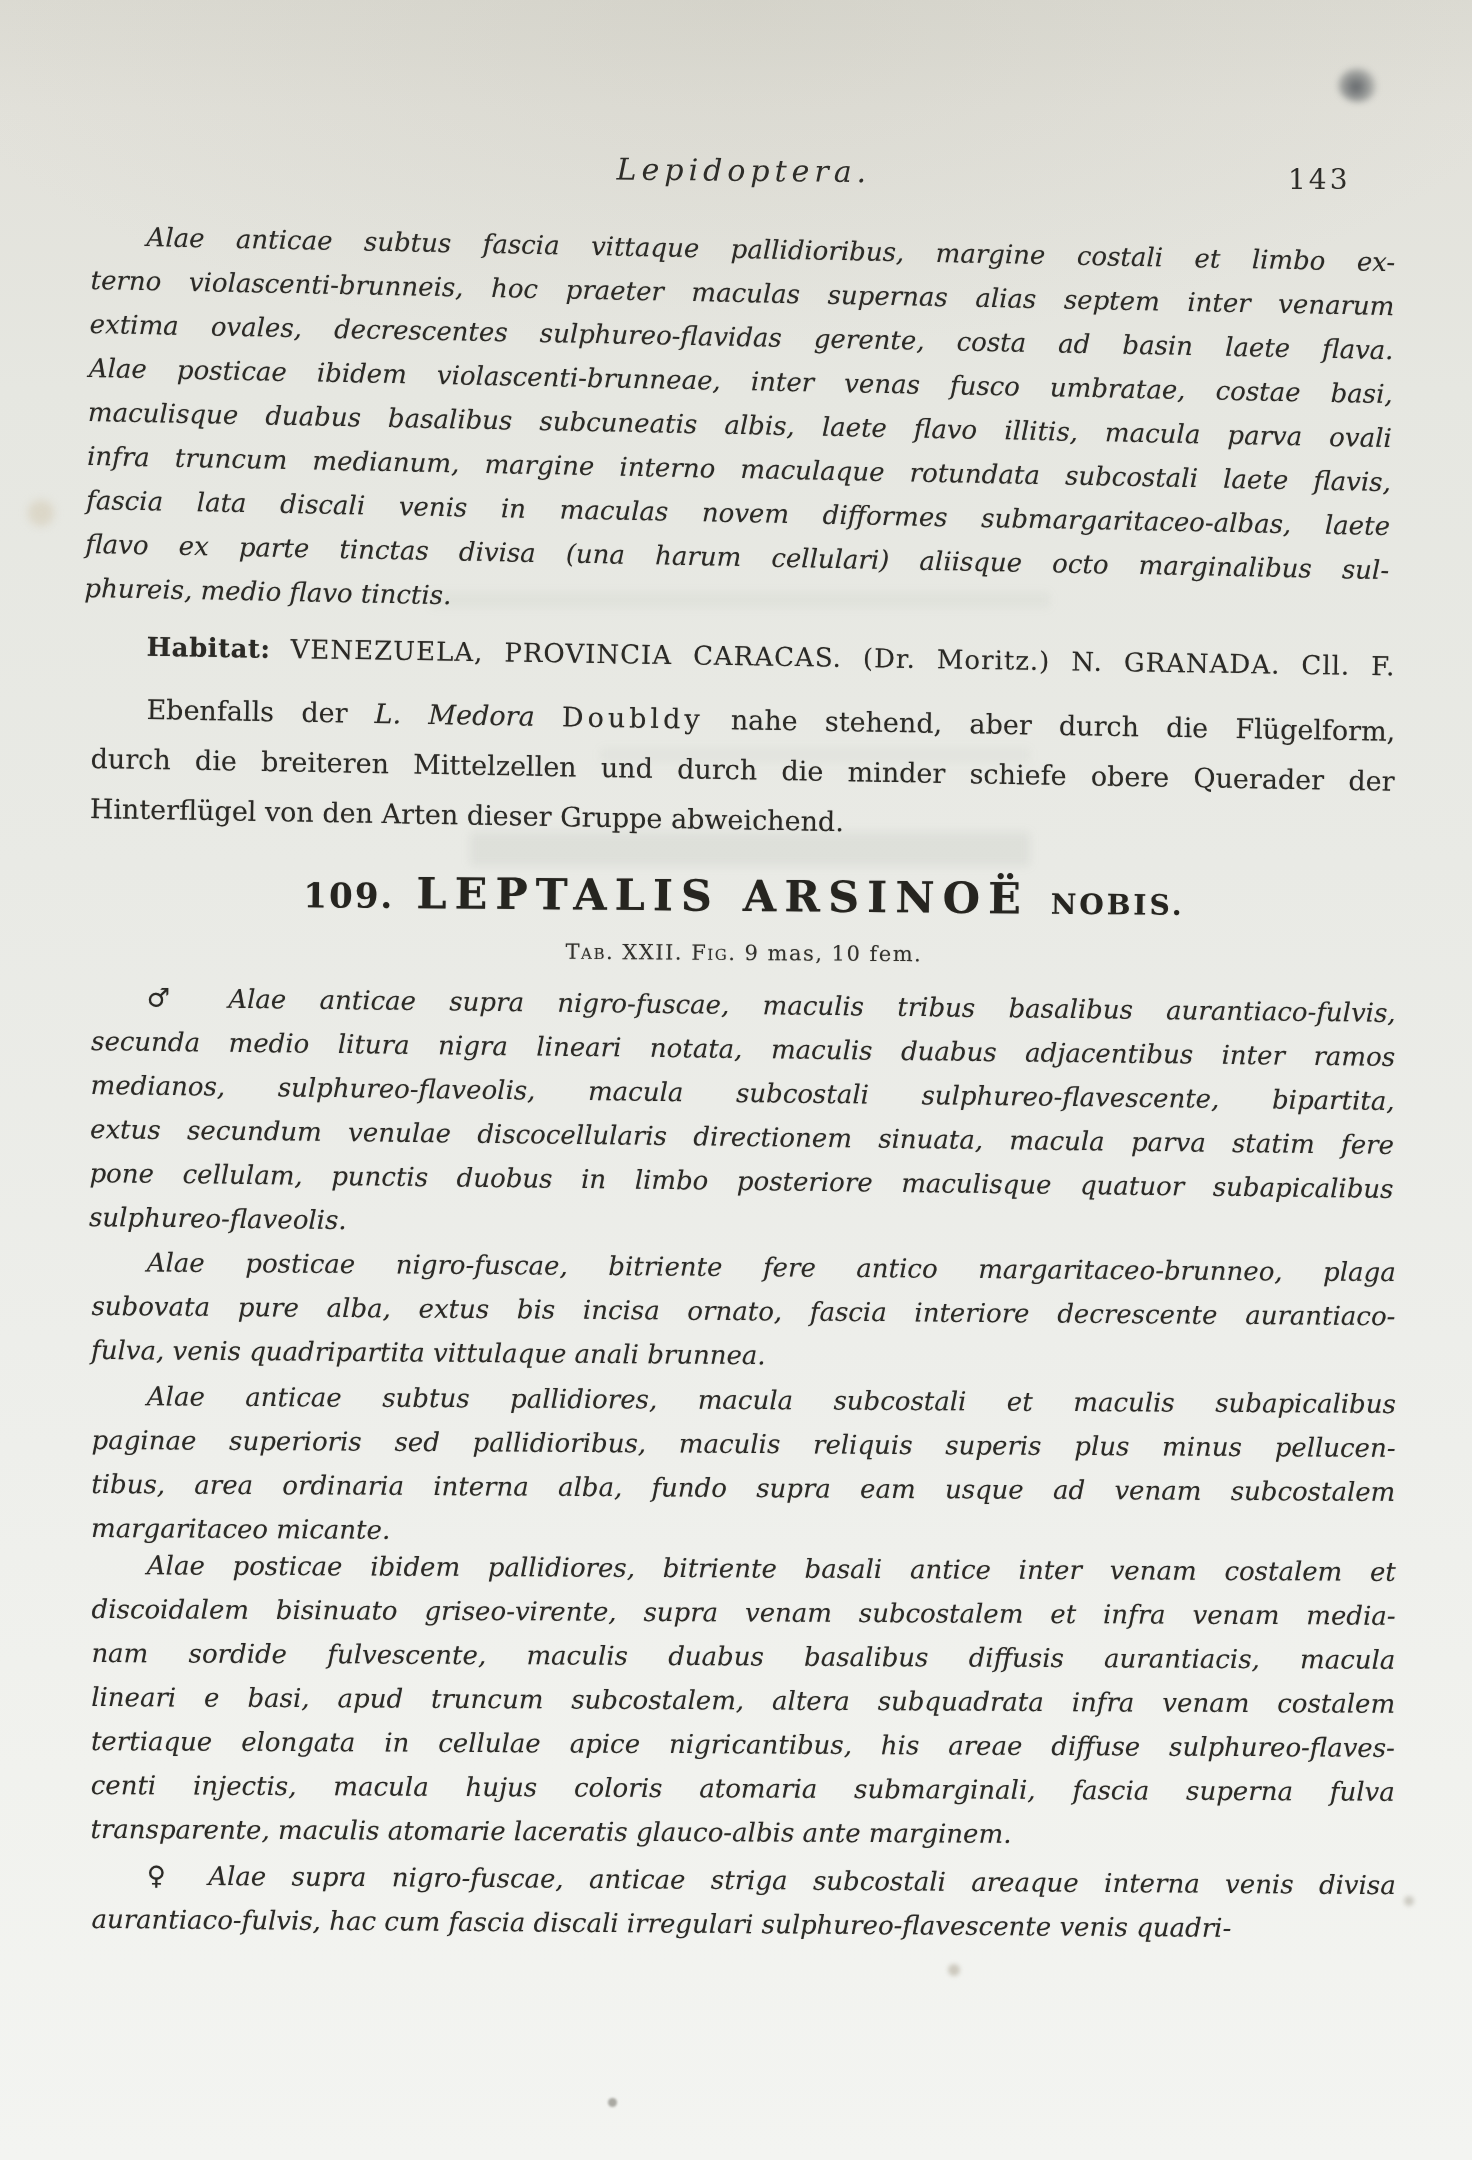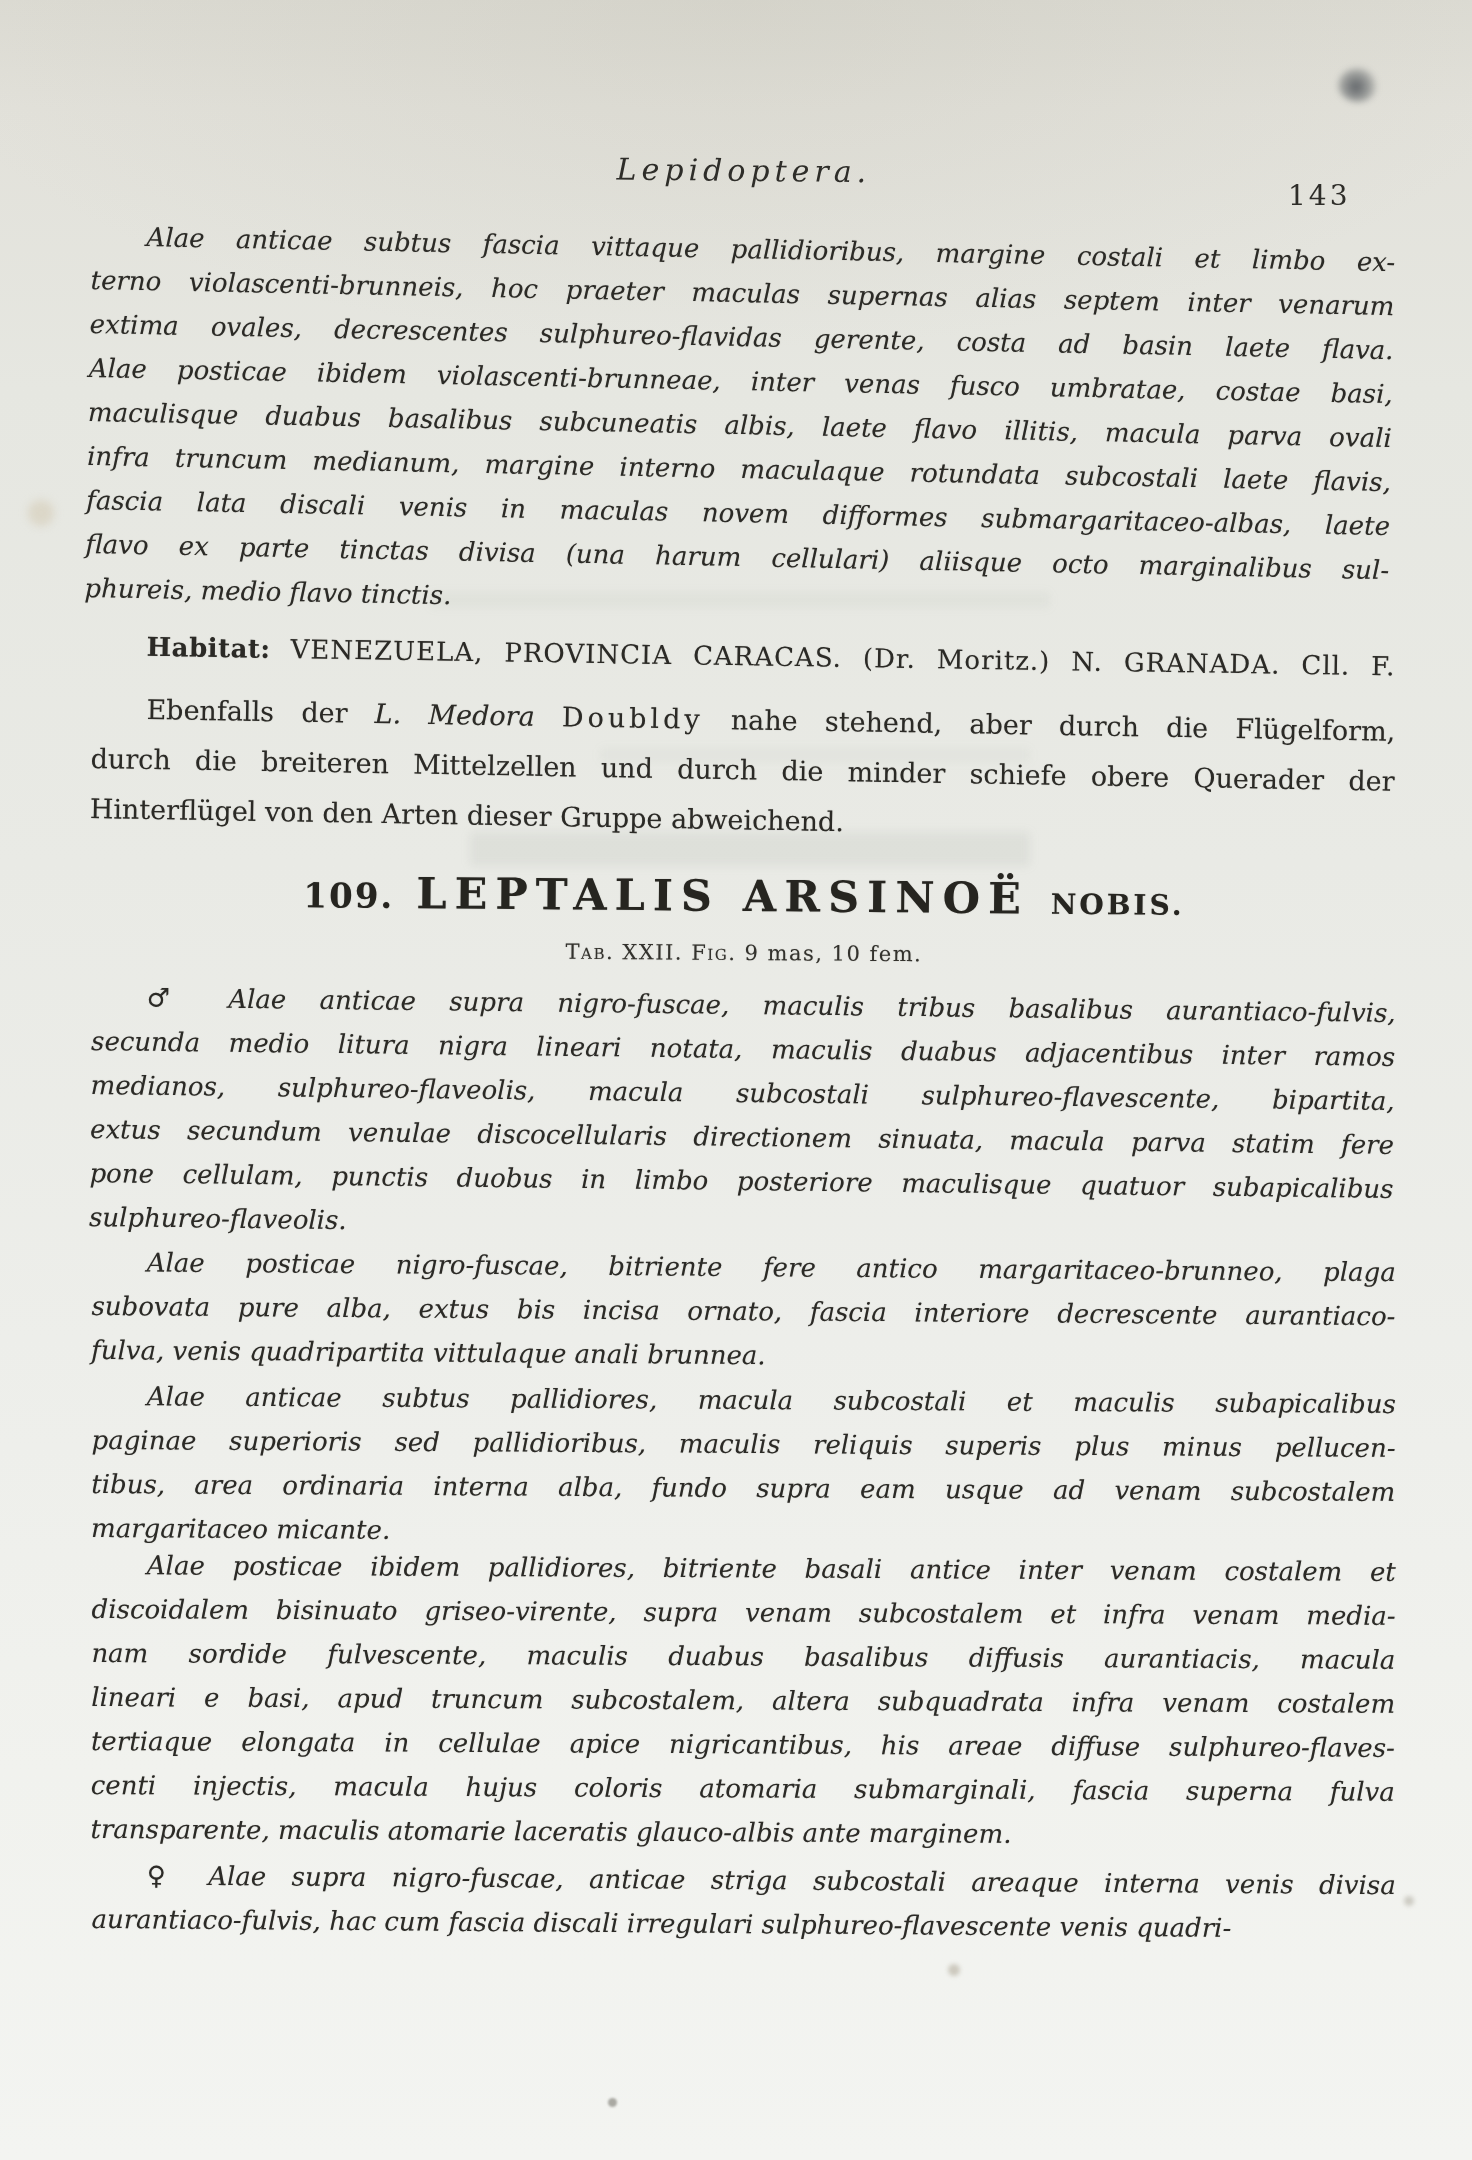--- a/index.html
+++ b/index.html
@@ -55,21 +55,21 @@
     width: 1304px;
     top: 146px;
     text-align: center;
     font: italic 30px/36px "DejaVu Serif", serif;
     letter-spacing: 5px;
     color: #2e2d29;
   }
   .page-number {
     position: absolute;
     left: 1288px;
-    top: 180px;
+    top: 164px;
     font: normal 28px/32px "DejaVu Serif", serif;
     letter-spacing: 3px;
     color: #2e2d29;
   }
   .habitat {
     font: normal 26px/44px "DejaVu Serif", serif;
     white-space: nowrap;
     text-align: justify;
     text-align-last: justify;
     text-indent: 55px;

